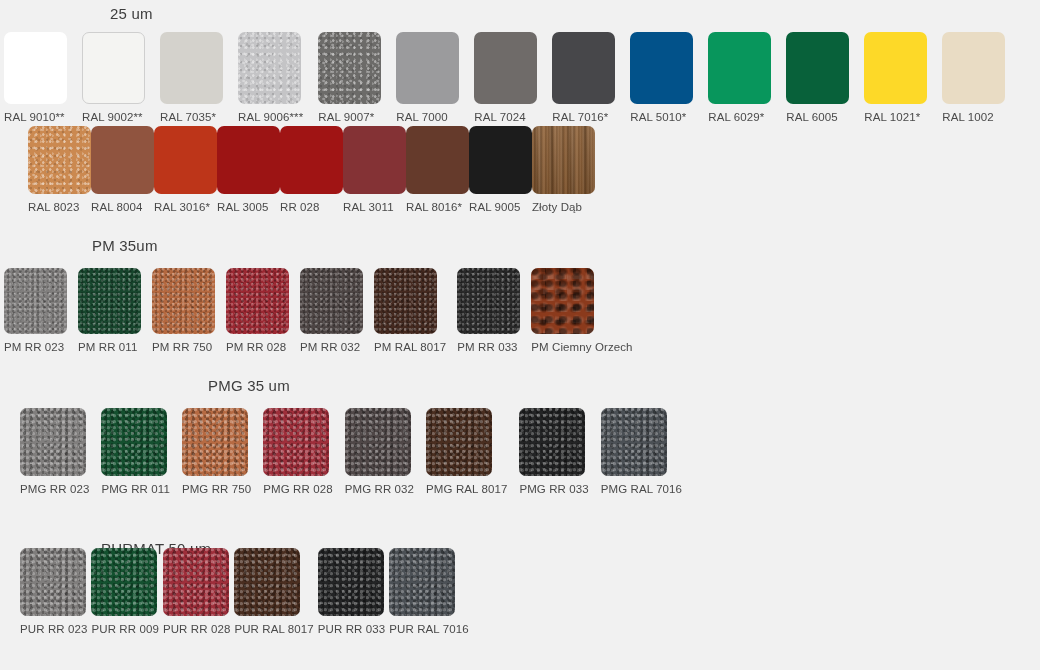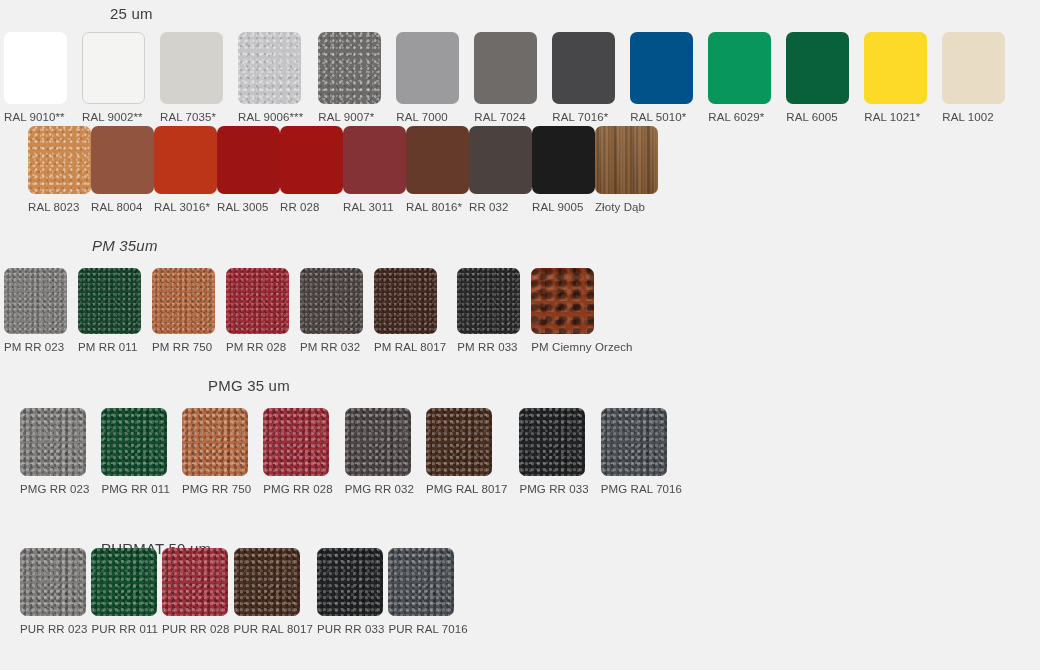--- a/index.html
+++ b/index.html
@@ -192,33 +192,29 @@
         </div>
         <div class="swatch-cell">
           <div class="swatch " style="width: 63px; height: 68px; background-color: rgb(132, 50, 53);"></div>
           <div class="swatch-label">RAL 3011</div>
         </div>
         <div class="swatch-cell">
           <div class="swatch " style="width: 63px; height: 68px; background-color: rgb(101, 58, 43);"></div>
           <div class="swatch-label">RAL 8016*</div>
         </div>
         <div class="swatch-cell">
-          <div class="swatch " style="width: 63px; height: 68px; background-color: rgb(75, 66, 64);"></div>
-          <div class="swatch-label">RR 032</div>
-        </div>
-        <div class="swatch-cell">
           <div class="swatch " style="width: 63px; height: 68px; background-color: rgb(28, 28, 28);"></div>
           <div class="swatch-label">RAL 9005</div>
         </div>
         <div class="swatch-cell">
           <div class="swatch fin-wood" style="width: 63px; height: 68px; background-color: rgb(138, 90, 46);"></div>
           <div class="swatch-label">Złoty Dąb</div>
         </div>
       </div>
-      <div class="section-title" style="position: absolute; left: 92px; top: 237px; font-style: italic;">PM 35um</div>
+      <div class="section-title" style="position: absolute; left: 92px; top: 237px;">PM 35um</div>
       <div class="swatch-row" style="position: absolute; left: 4px; top: 268px; gap: 11px;">
         <div class="swatch-cell">
           <div class="swatch fin-matte" style="width: 63px; height: 66px; background-color: rgb(128, 126, 125);"></div>
           <div class="swatch-label">PM RR 023</div>
         </div>
         <div class="swatch-cell">
           <div class="swatch fin-matte" style="width: 63px; height: 66px; background-color: rgb(23, 70, 45);"></div>
           <div class="swatch-label">PM RR 011</div>
         </div>
         <div class="swatch-cell">
@@ -282,21 +278,21 @@
         </div>
       </div>
       <div class="section-title" style="position: absolute; left: 101px; top: 540px;">PURMAT 50 um</div>
       <div class="swatch-row" style="position: absolute; left: 20px; top: 548px; gap: 4px;">
         <div class="swatch-cell">
           <div class="swatch fin-matte-heavy" style="width: 66px; height: 68px; background-color: rgb(127, 125, 124);"></div>
           <div class="swatch-label">PUR RR 023</div>
         </div>
         <div class="swatch-cell">
           <div class="swatch fin-matte-heavy" style="width: 66px; height: 68px; background-color: rgb(19, 81, 47);"></div>
-          <div class="swatch-label">PUR RR 011</div>
+          <div class="swatch-label">PUR RR 009</div>
         </div>
         <div class="swatch-cell">
           <div class="swatch fin-matte-heavy" style="width: 66px; height: 68px; background-color: rgb(158, 46, 58);"></div>
           <div class="swatch-label">PUR RR 028</div>
         </div>
         <div class="swatch-cell">
           <div class="swatch fin-matte-heavy" style="width: 66px; height: 68px; background-color: rgb(74, 46, 32);"></div>
           <div class="swatch-label">PUR RAL 8017</div>
         </div>
         <div class="swatch-cell">

